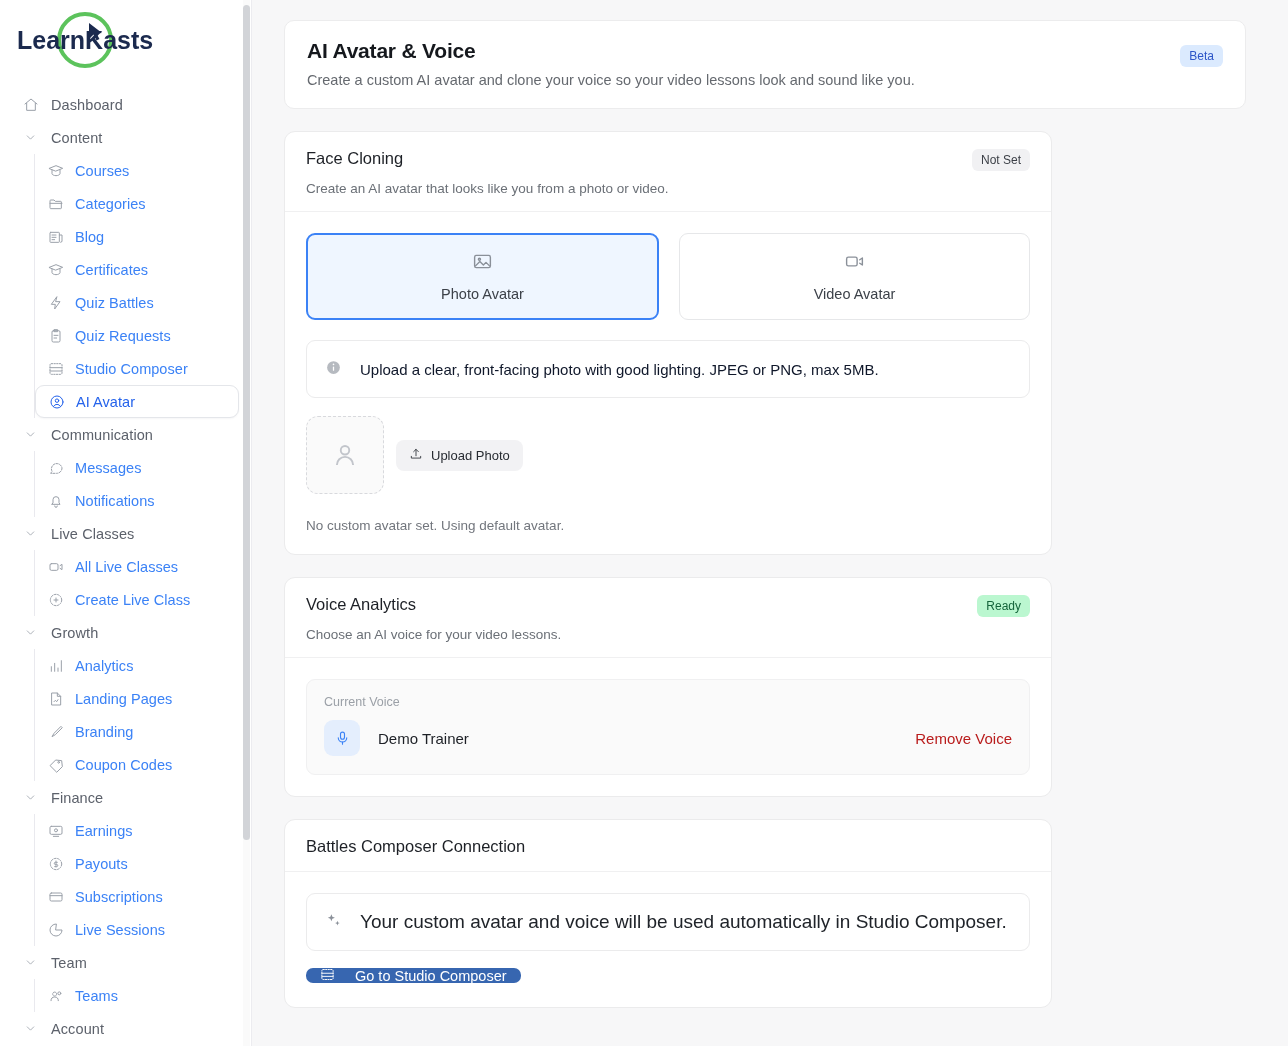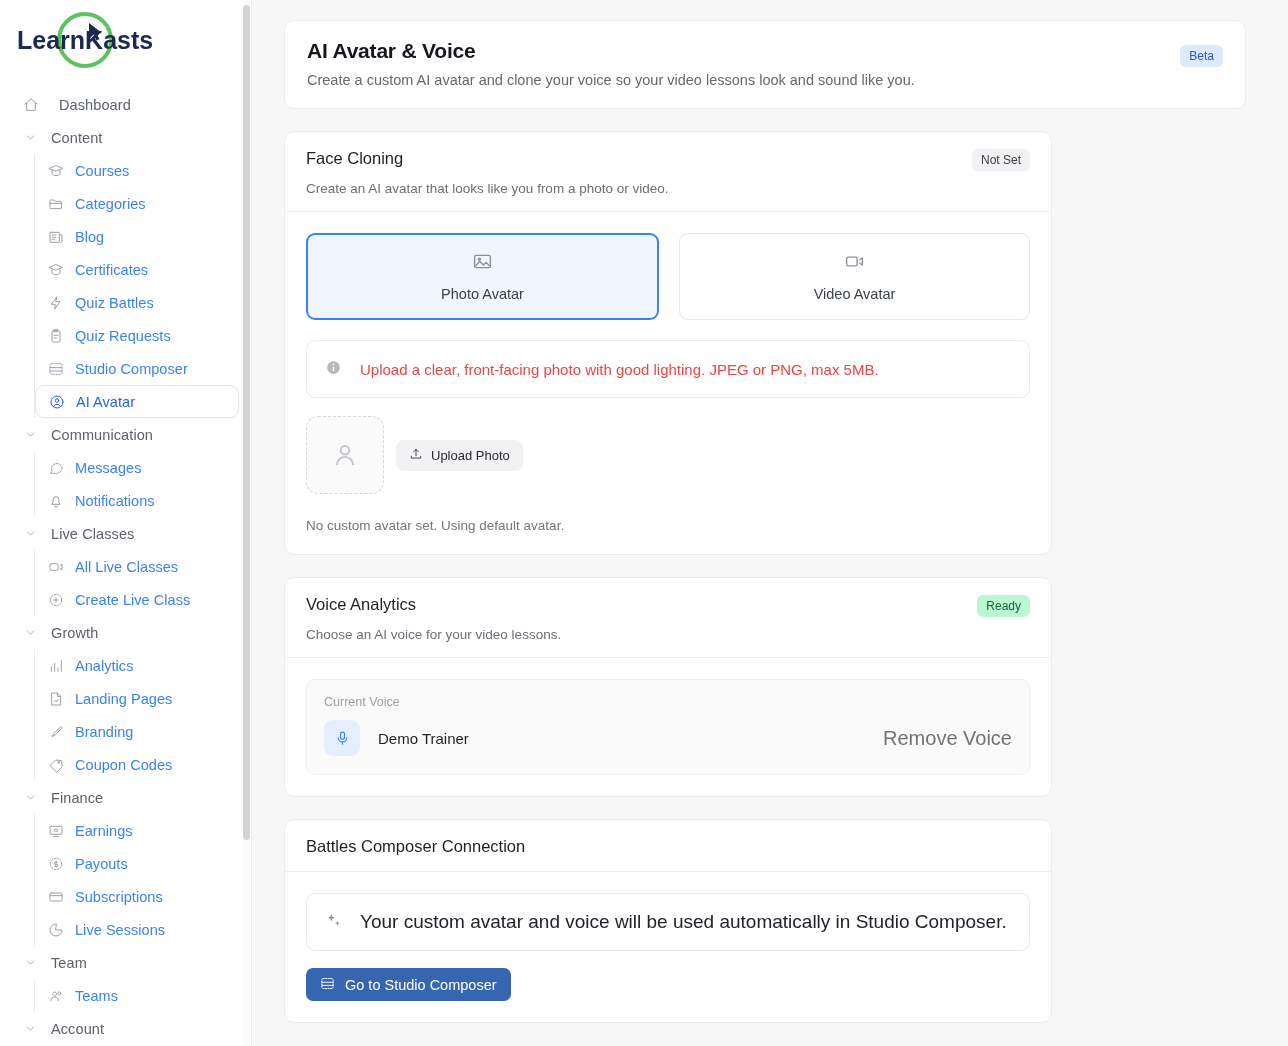--- a/index.html
+++ b/index.html
@@ -24,21 +24,21 @@
   .logo-wrap {
     height: 88px;
     display: flex; align-items: center;
     padding-left: 14px;
   }
   .logo { position: relative; width: 200px; height: 70px; }
   .logo svg { display:block; }
 
   .nav { padding: 0 12px; }
   .nav-top-item {
-    display: flex; align-items: center; gap: 20px;
+    display: flex; align-items: center; gap: 12px;
     height: 33px; padding: 0 10px; margin-bottom: 0px;
     border-radius: 8px; cursor: pointer;
   }
   .nav-top-item .lbl { font-size: 14.5px; color: #5c616b; letter-spacing: .1px;}
   .nav-group-head {
     display: flex; align-items: center; gap: 12px;
     height: 33px; padding: 0 10px; cursor: pointer;
   }
   .nav-group-head .lbl { font-size: 14.5px; color: #5c616b; letter-spacing: .1px; }
   .nav-children {
@@ -134,21 +134,21 @@
   .choice .clabel { font-size: 14.5px; color: #3c4149; }
 
   .info-box {
     margin-top: 20px;
     border: 1px solid #ebebec;
     border-radius: 9px;
     padding: 16px 18px;
     display: flex; align-items: center; gap: 18px;
     min-height: 58px;
   }
-  .info-box .itext { font-size: 15px; color: #ef4444; }
+  .info-box .itext { font-size: 15px; color: #0f172a; }
   .iico svg { width: 17px; height: 17px; }
 
   .upload-row { margin-top: 18px; display: flex; align-items: center; gap: 12px; }
   .avatar-box {
     width: 78px; height: 78px;
     border: 1.6px dashed #d8d9dd;
     border-radius: 12px;
     background: #fafafa;
     display: flex; align-items: center; justify-content: center;
   }
@@ -171,34 +171,34 @@
   }
   .voice-label { font-size: 12.5px; color: #9ba0a7; }
   .voice-row { display: flex; align-items: center; margin-top: 11px; }
   .mic-chip {
     width: 36px; height: 36px; border-radius: 9px;
     background: #e4eefd; display: flex; align-items: center; justify-content: center;
     flex: 0 0 36px;
   }
   .mic-chip svg { width: 17px; height: 17px; stroke: #3b82f6; fill: none; stroke-width: 1.6; stroke-linecap: round; stroke-linejoin: round;}
   .voice-name { font-size: 15px; color: #1d2026; margin-left: 18px; }
-  .remove-voice { margin-left: auto; font-size: 20px; color: #737373; cursor: pointer; }
+  .remove-voice { margin-left: auto; font-size: 15px; color: #b91c1c; cursor: pointer; }
 
   .sparkle-box {
     border: 1px solid #ebebec; border-radius: 9px;
     padding: 16px 18px; display: flex; align-items: center; gap: 18px;
     min-height: 58px;
   }
   .sparkle-box .stext { font-size: 19px; color: #20242a; }
   .sparkle-box svg { width: 17px; height: 17px; fill: #8a9099; }
   .primary-btn {
     margin-top: 17px;
     background: #3766b0; border: none; border-radius: 7px;
-    height: 33px; padding: 0 14px;
-    display: inline-flex; align-items: center; gap: 10px;
+    height: 15px; padding: 0 14px;
+    display: inline-flex; align-items: center; gap: 20px;
     color: #ffffff; font-size: 14.5px; cursor: pointer;
     font-family: "Liberation Sans", sans-serif;
   }
   .primary-btn svg { width: 15px; height: 15px; stroke: #ffffff; fill: none; stroke-width: 1.5; stroke-linecap: round; stroke-linejoin: round; }
 </style>
 </head>
 <body>
 
 <div class="app">
 

